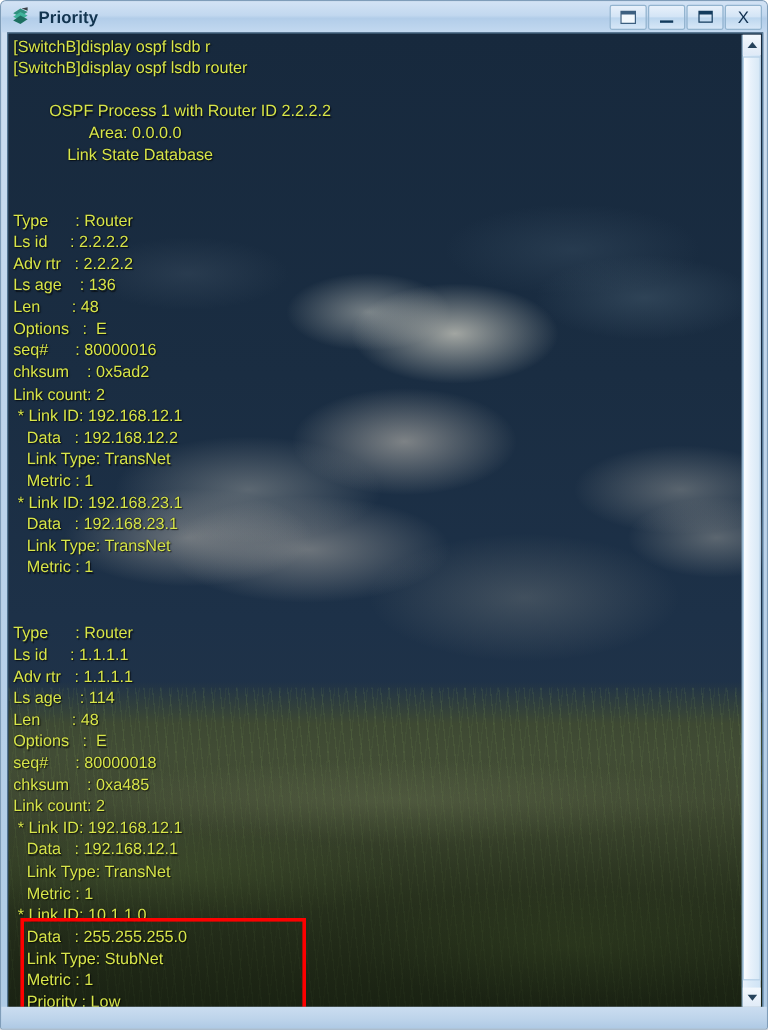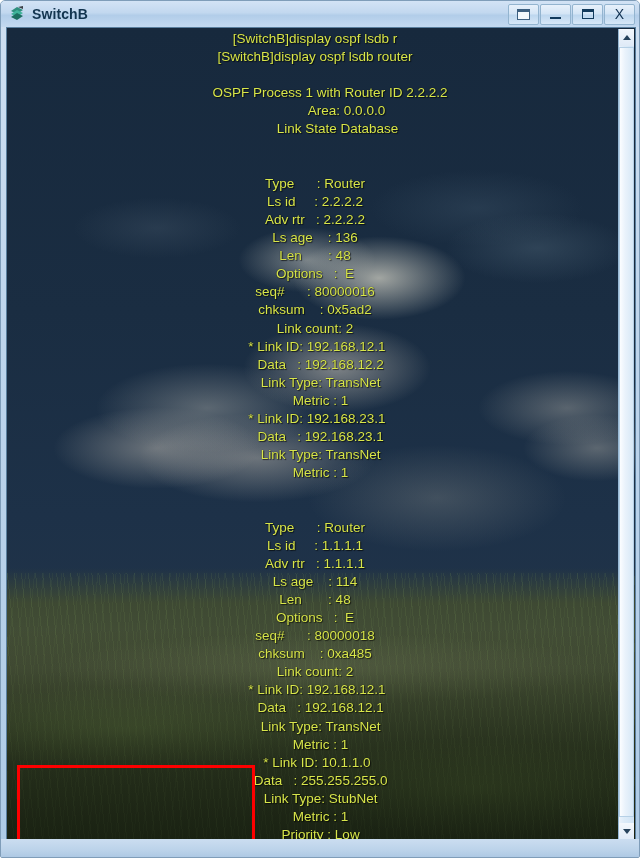--- a/index.html
+++ b/index.html
@@ -168,21 +168,21 @@
     height: 811px;
     padding: 2px 0 0 4px;
     box-sizing: border-box;
     color: #d8e64b;
     font-family: "Liberation Sans", sans-serif;
     font-size: 13.5px;
     line-height: 18.1px;
     white-space: pre;
     text-shadow: 0 0 1px rgba(0,0,0,.85), 1px 1px 1px rgba(0,0,0,.6);
   }
-  .console .line { display: block; height: 18.1px; text-align: center; }
+  .console .line { display: block; height: 18.1px; }
 
   
   .redbox {
     position: absolute;
     left: 10px;
     top: 737px;
     width: 238px;
     height: 96px;
     border: 3px solid #fe0000;
     box-sizing: border-box;
@@ -252,21 +252,21 @@
 
   <div class="titlebar">
     <span class="title-icon">
       <svg width="18" height="18" viewBox="0 0 18 18">
         <path d="M3 6 L9 2 L15 5 L9 9 Z" fill="#2f8f7d"></path>
         <path d="M3 9 L9 5 L15 8 L9 12 Z" fill="#3fb39a"></path>
         <path d="M3 12 L9 8 L15 11 L9 15 Z" fill="#1c6f60"></path>
         <path d="M10 2 L15 1 L15 4 Z" fill="#3a3f45"></path>
       </svg>
     </span>
-    <span class="title-text">SwitchB</span>
+    <span class="title-text">Priority</span>
 
     <div class="win-buttons">
       <div class="win-btn">
         <span class="glyph-restore"></span>
       </div>
       <div class="win-btn">
         <span class="glyph-min"></span>
       </div>
       <div class="win-btn">
         <span class="glyph-max"></span>

